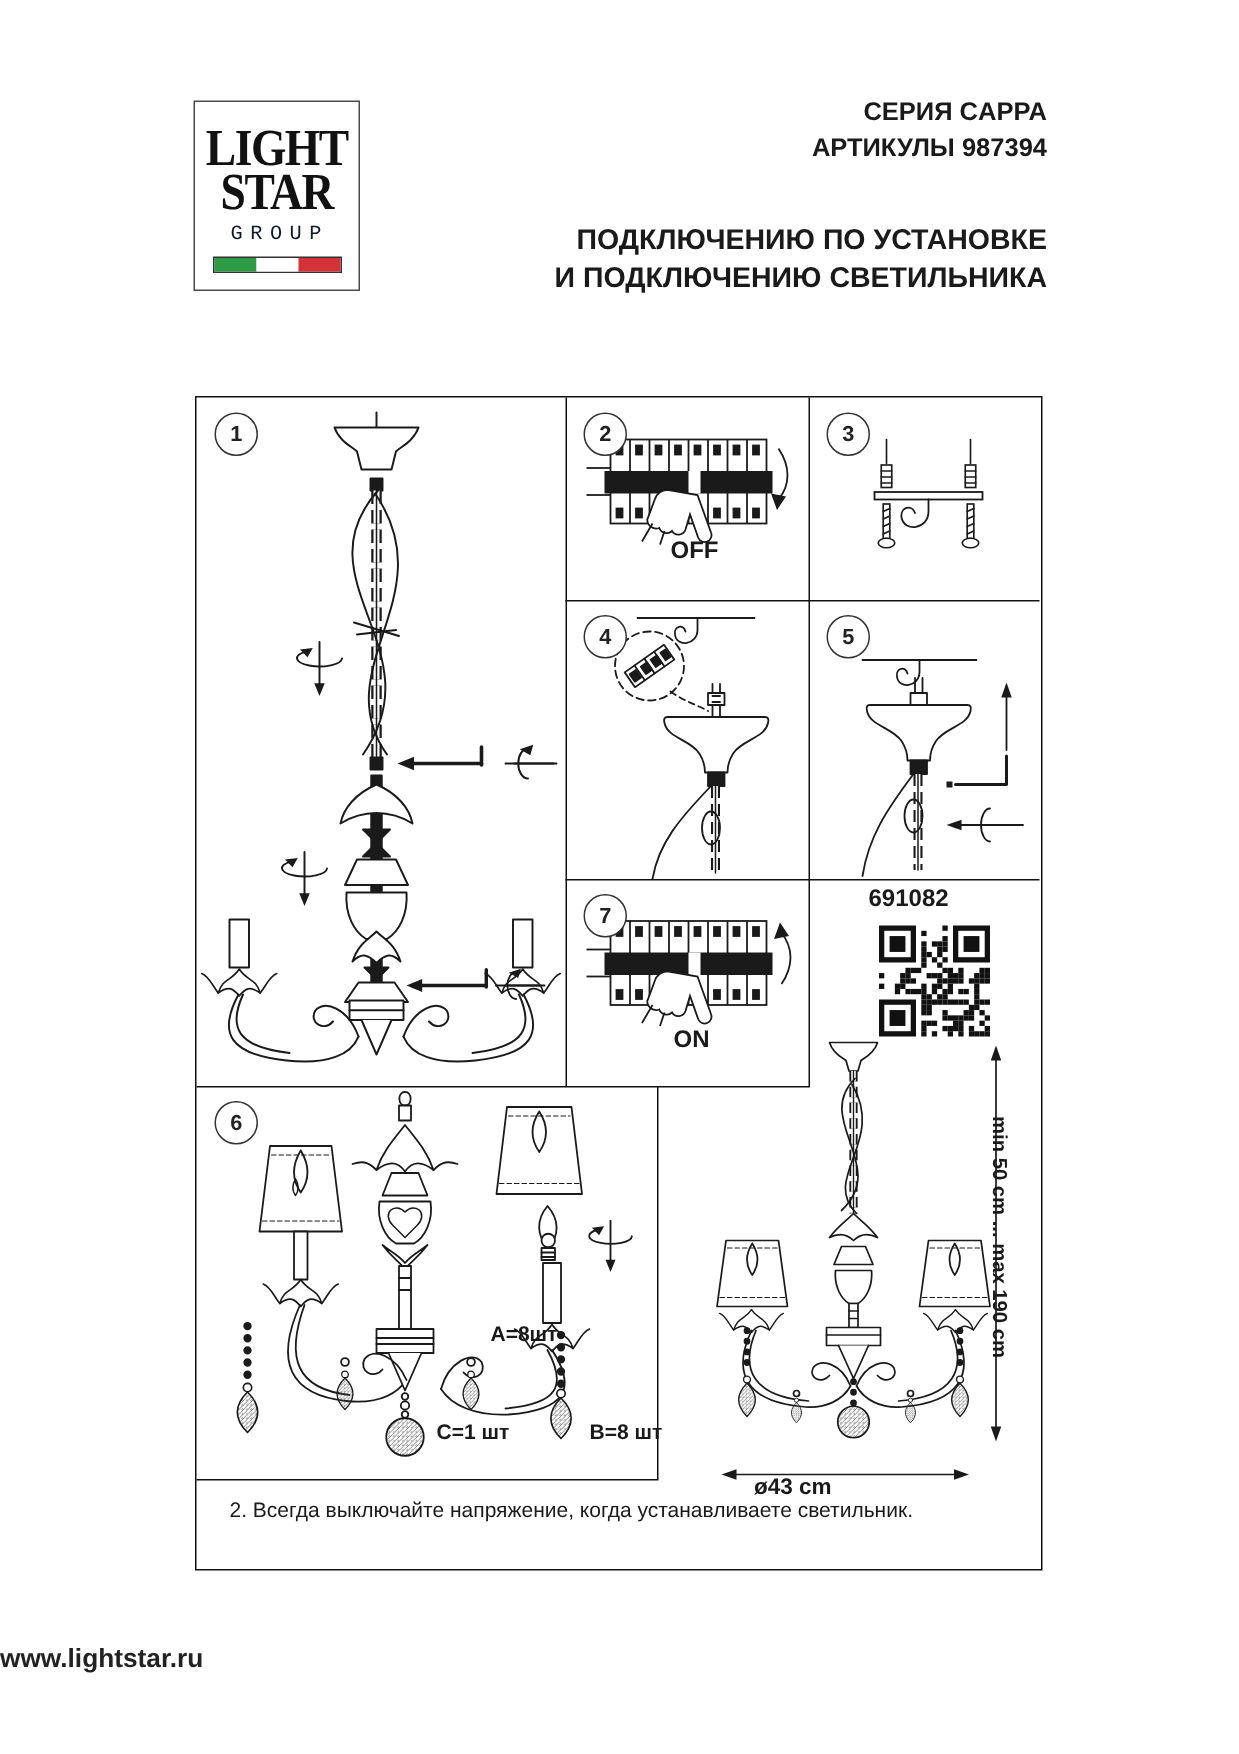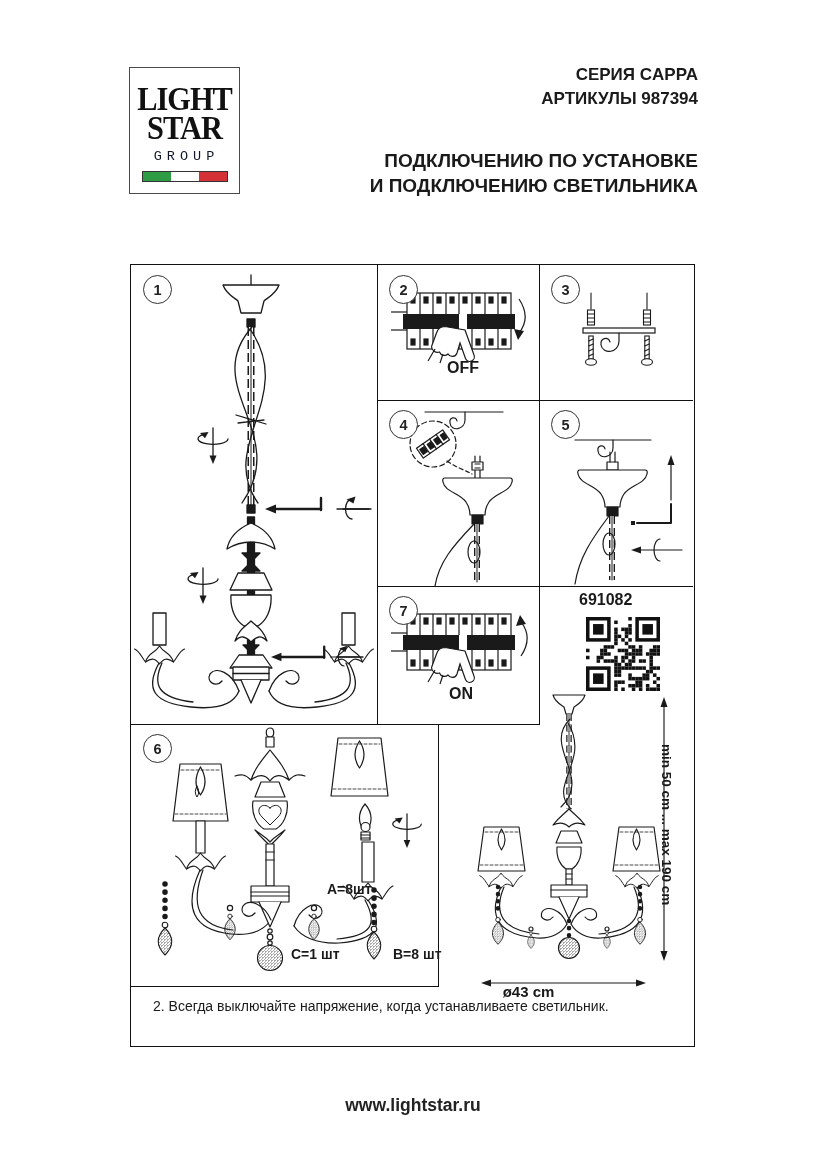--- a/index.html
+++ b/index.html
@@ -29,21 +29,21 @@
   .lbl{position:absolute;font-weight:700;font-size:14px;white-space:nowrap;}
   .lbl-switch{position:absolute;font-weight:600;font-size:16px;white-space:nowrap;}
   #dim-height{position:absolute;left:528px;top:479px;writing-mode:vertical-rl;
               font-size:13.5px;font-weight:700;white-space:nowrap;}
   #dim-diameter{position:absolute;left:345px;top:693px;width:105px;text-align:center;
                 font-size:15px;font-weight:700;margin-top:25px;}
   #qr-article{position:absolute;left:448px;top:326px;width:88px;text-align:left;
               font-size:16px;font-weight:700;}
   #qr-wrap{position:absolute;left:455px;top:352px;}
   #notes{position:absolute;left:22px;top:731px;width:540px;font-size:14px;line-height:21px;}
-  #footer{position:absolute;left:0;top:1095px;width:826px;text-align:center;
+  #footer{position:absolute;left:0;top:1095px;width:826px;
           font-size:17.5px;font-weight:700;color:#222;}
   svg{overflow:visible;}
   svg line,svg path,svg rect,svg circle,svg ellipse,svg polyline{vector-effect:none;}
 </style>
 </head>
 <body>
 
 <div id="page">
 
   <svg width="0" height="0" style="position:absolute">

